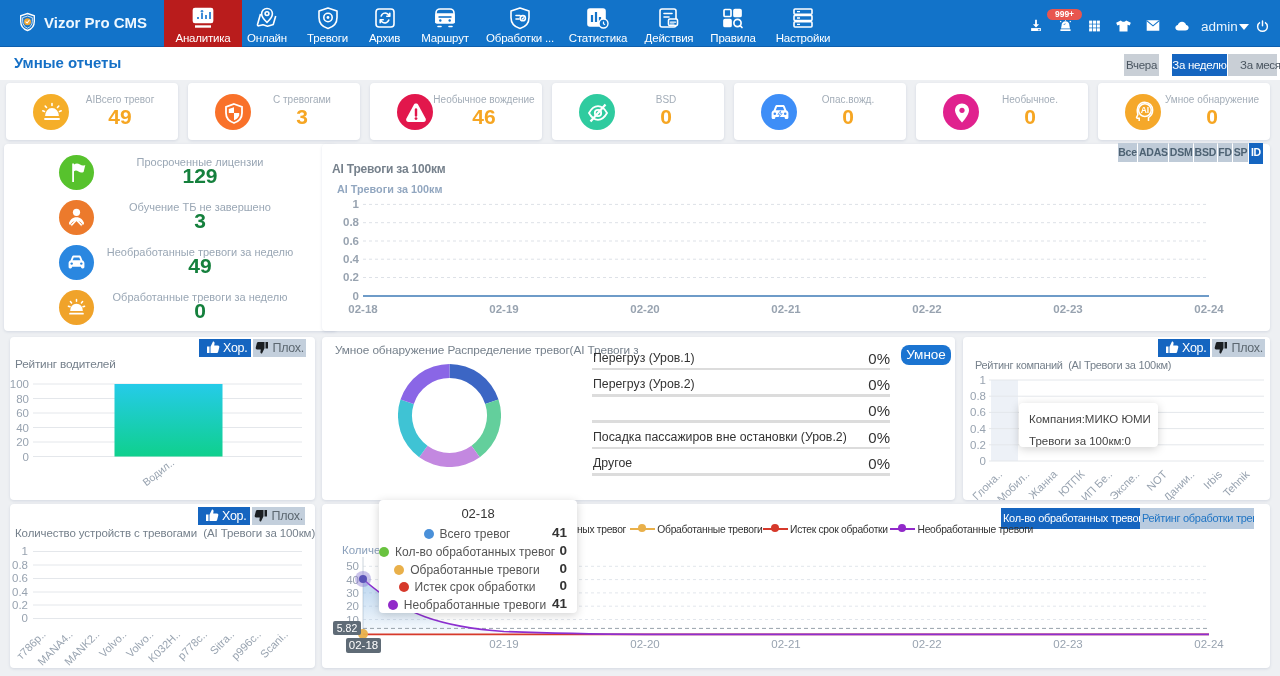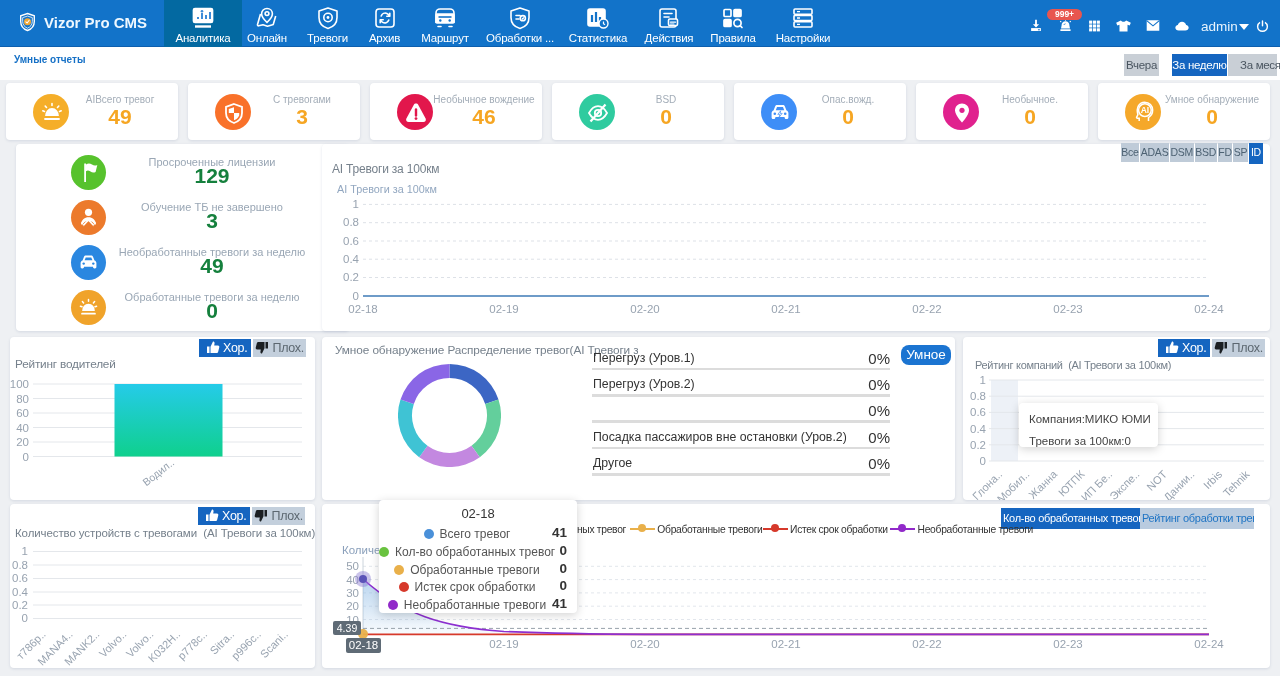--- a/index.html
+++ b/index.html
@@ -6,21 +6,21 @@
 html,body { width:1280px; height:676px; overflow:hidden; }
 body { font-family:"Liberation Sans", sans-serif; background:#eef0f3; position:relative; }
 #page { position:absolute; left:0; top:0; width:1280px; height:676px; }
 .abs { position:absolute; }
 .panel { position:absolute; background:#fff; border-radius:4px; box-shadow:0 1px 3px rgba(60,80,120,.14); }
 
 #nav { position:absolute; left:0; top:0; width:1280px; height:47px; background:#1273c9; border-bottom:1px solid #0d5fae; }
 .navitem { position:absolute; top:0; height:47px; text-align:center; color:#fff; }
 .navitem .lbl { position:absolute; bottom:3px; width:100%; font-size:11.5px; letter-spacing:-0.2px; color:#fff; white-space:nowrap; }
 .navitem svg { position:absolute; top:6px; left:50%; transform:translateX(-50%); }
-.navactive { background:#0369a1; }
+.navactive { background:#b91c1c; }
 .rico { position:absolute; top:15px; }
 
 #subhead { position:absolute; left:0; top:47px; width:1280px; height:33px; background:#fff; }
 .pbtn { position:absolute; top:54px; height:22px; font-size:11.5px; letter-spacing:-0.3px; line-height:22px; text-align:center; background:#c9cfd6; color:#4a5560; white-space:nowrap; }
 .pbtn.on { background:#1565c0; color:#fff; }
 
 .card { position:absolute; top:83px; height:57px; background:#fff; border-radius:4px; box-shadow:0 1px 3px rgba(60,80,120,.14); }
 .card .cico { position:absolute; left:27px; top:11px; width:36px; height:36px; border-radius:50%; }
 .card .clbl { position:absolute; left:60px; right:4px; top:11px; font-size:10px; color:#a3adb8; text-align:center; white-space:nowrap; }
 .card .cnum { position:absolute; left:60px; right:4px; top:22px; font-size:21px; font-weight:bold; color:#f6a623; text-align:center; }
@@ -221,21 +221,21 @@
       <path fill="#fff" d="M0 0 H12 L6 7 Z"></path>
     </svg>
   <svg class="rico" style="left:1255.5px;top:19.5px;" width="13" height="13" viewBox="0 0 20 20">
       <g stroke="#fff" fill="none" stroke-width="2.2">
         <path d="M10 1.5 V9" stroke-linecap="round"></path>
         <path d="M6.2 3.8 C3.9 5.2 2.5 7.6 2.5 10.1 C2.5 14.1 5.8 17.3 10 17.3 C14.2 17.3 17.5 14.1 17.5 10.1 C17.5 7.6 16.1 5.2 13.8 3.8"></path>
       </g>
     </svg>
 
   <div id="subhead"></div>
-  <div class="abs" style="left:14px;top:54px;font-size:10px;font-weight:bold;color:#1570c6;">Умные отчеты</div>
+  <div class="abs" style="left:14px;top:54px;font-size:15px;font-weight:bold;color:#1570c6;">Умные отчеты</div>
   <div class="pbtn" style="left:1124px;width:35px;">Вчера</div>
   <div class="pbtn on" style="left:1172px;width:55px;">За неделю</div>
   <div class="pbtn" style="left:1228px;width:49px;padding-left:12px;">За месяц</div>
 
   <div class="card" style="left:6px;width:172px;">
     <div class="cico" style="background:#f5ae29;"><svg width="38" height="38" viewBox="0 0 38 38">
           <g stroke="#fff" fill="none" stroke-width="1.8">
             <path d="M13 22 C13 18 15.5 15 19 15 C22.5 15 25 18 25 22" fill="#fff"></path>
             <path d="M12 25 H26" stroke-linecap="round"></path>
             <path d="M19 11.5 V9.5 M13.5 13.5 L12.2 12 M24.5 13.5 L25.8 12 M11.5 17.5 L9.8 16.8 M26.5 17.5 L28.2 16.8" stroke-linecap="round" stroke-width="1.6"></path>
@@ -302,21 +302,21 @@
           <g fill="none" stroke="#fff" stroke-width="1.6">
             <path d="M15 28.5 V25.6 H13.1 C12.4 25.6 12 24.9 12.3 24.3 L13.6 21.9 C11.5 13.8 15.2 8.6 20.7 8.6 C25.8 8.6 29.2 12.2 29.2 17 C29.2 20.5 27.5 23.3 24.8 24.9 V28.5"></path>
             <circle cx="21" cy="17" r="6.7"></circle>
           </g>
           <text x="21" y="20.5" font-family="Liberation Sans, sans-serif" font-size="9" font-weight="bold" fill="#fff" text-anchor="middle">AI</text>
         </svg></div>
     <div class="clbl">Умное обнаружение</div>
       <div class="cnum">0</div>
   </div>
 
-  <div class="panel" id="p-left2" style="left:16px;top:144px;width:333px;height:187px;">
+  <div class="panel" id="p-left2" style="left:4px;top:144px;width:333px;height:187px;">
     <div class="crow" style="top:11px;width:267px;height:44px;">
       <div class="ic" style="background:#57c22d;"><svg width="35" height="35" viewBox="0 0 35 35">
             <g fill="#fff">
               <path d="M13.2 8.5 H15 V27 H13.2 Z"></path>
               <path d="M15 9.5 C17 8.3 19 8.3 21 9.6 C22.8 10.8 24.5 10.9 26.3 10 L24.6 16.9 C22.9 17.8 21.2 17.7 19.5 16.6 C17.7 15.4 16.6 15.3 15 16.2 Z"></path>
             </g>
           </svg></div>
       <div class="t">Просроченные лицензии</div>
         <div class="n">129</div>
     </div>
@@ -351,21 +351,21 @@
               <path d="M12 21 C12 17.3 14.3 14.5 17.5 14.5 C20.7 14.5 23 17.3 23 21" fill="#fff"></path>
               <path d="M11 23.7 H24" stroke-linecap="round"></path>
               <path d="M17.5 11.2 V9.4 M12.6 13 L11.4 11.6 M22.4 13 L23.6 11.6 M11 16.8 L9.4 16.2 M24 16.8 L25.6 16.2" stroke-linecap="round" stroke-width="1.5"></path>
             </g>
           </svg></div>
       <div class="t">Обработанные тревоги за неделю</div>
         <div class="n">0</div>
     </div>
   </div>
 
-  <div class="panel" id="p-chart1" style="left:322px;top:144px;width:948px;height:187px;">
+  <div class="panel" id="p-chart1" style="left:322px;top:144px;width:948px;height:187px;font-weight:bold;">
     <div class="abs" style="right:7px;top:-1px;white-space:nowrap;">
       <span class="fchip">Все</span><span class="fchip">ADAS</span><span class="fchip">DSM</span><span class="fchip">BSD</span><span class="fchip">FD</span><span class="fchip">SP</span><span class="fchip on">ID</span>
     </div>
     <div class="abs charttitle" style="left:10px;top:18px;font-size:12px;letter-spacing:-0.2px;">AI Тревоги за 100км</div>
     <div class="abs" style="left:15px;top:39px;font-size:10.8px;color:#92a7c0;">AI Тревоги за 100км</div>
     <svg class="abs" style="left:0;top:0;" width="948" height="187">
       <g font-family="Liberation Sans, sans-serif" font-size="11.5" fill="#98a3b0" text-anchor="end">
         <text x="37" y="64">1</text>
           <text x="37" y="82">0.8</text>
           <text x="37" y="101">0.6</text>
@@ -588,21 +588,21 @@
 <circle cx="41" cy="75" r="4" fill="#5b52b8"></circle>
 <g font-family="Liberation Sans, sans-serif" font-size="11.5" fill="#98a3b0" text-anchor="middle">
           <text x="182" y="144">02-19</text>
           <text x="323" y="144">02-20</text>
           <text x="464" y="144">02-21</text>
           <text x="605" y="144">02-22</text>
           <text x="746" y="144">02-23</text>
           <text x="887" y="144">02-24</text>
         </g>
       </svg>
-    <div class="abs" style="left:11px;top:117px;width:28px;height:14px;background:#5f6b76;border-radius:2px;color:#fff;font-size:10.5px;text-align:center;line-height:14px;">4.39</div>
+    <div class="abs" style="left:11px;top:117px;width:28px;height:14px;background:#5f6b76;border-radius:2px;color:#fff;font-size:10.5px;text-align:center;line-height:14px;">5.82</div>
     <div class="abs" style="left:24px;top:134px;width:35px;height:15px;background:#5f6b76;border-radius:2px;color:#fff;font-size:11.5px;text-align:center;line-height:15px;">02-18</div>
   </div>
 
   <div class="tooltip" style="left:379px;top:500px;width:198px;height:113px;">
     <div style="text-align:center;font-size:13px;color:#333;margin-top:6px;margin-bottom:3px;">02-18</div>
     <div class="trow"><span class="td" style="background:#4a90d9;"></span><span class="tl">Всего тревог</span><span class="tv">41</span></div>
     <div class="trow"><span class="td" style="background:#69c23f;"></span><span class="tl">Кол-во обработанных тревог</span><span class="tv">0</span></div>
     <div class="trow"><span class="td" style="background:#e9b04a;"></span><span class="tl">Обработанные тревоги</span><span class="tv">0</span></div>
     <div class="trow"><span class="td" style="background:#d6392b;"></span><span class="tl">Истек срок обработки</span><span class="tv">0</span></div>
     <div class="trow"><span class="td" style="background:#9129c9;"></span><span class="tl">Необработанные тревоги</span><span class="tv">41</span></div>

